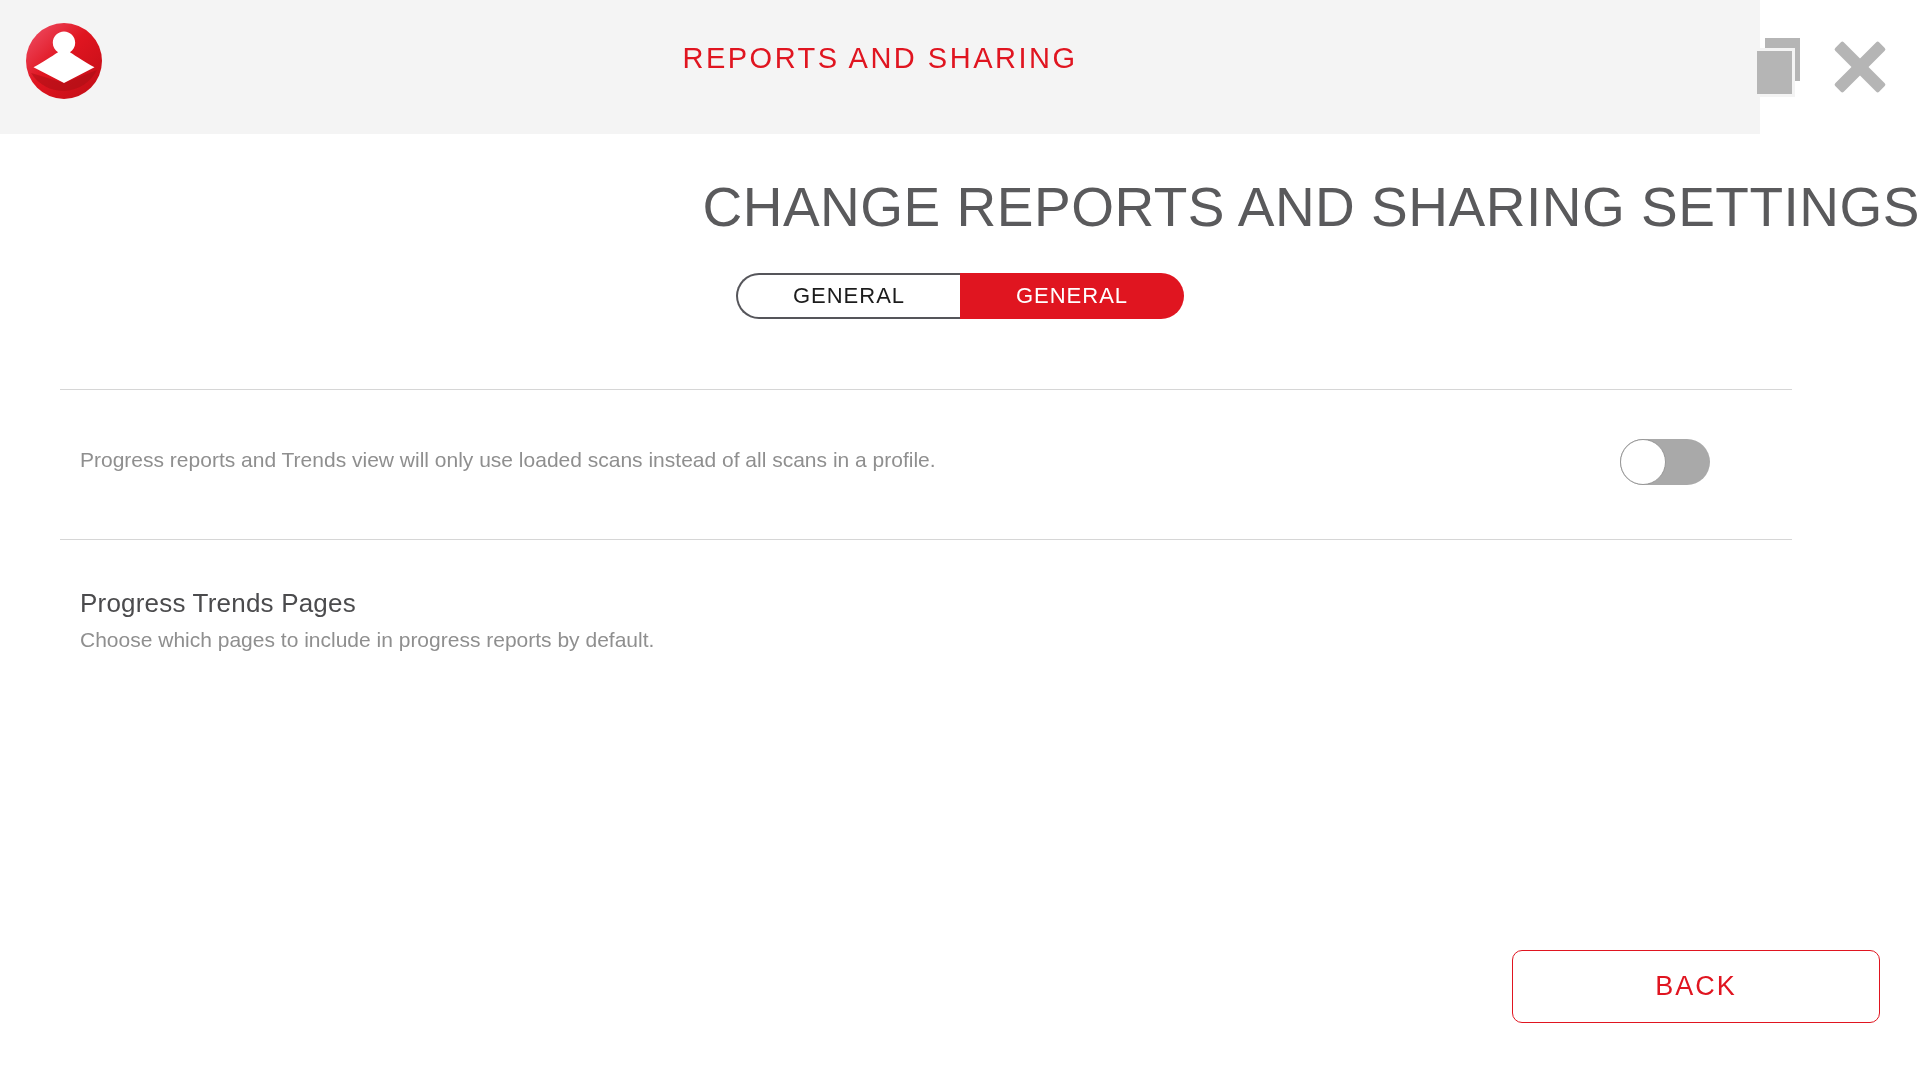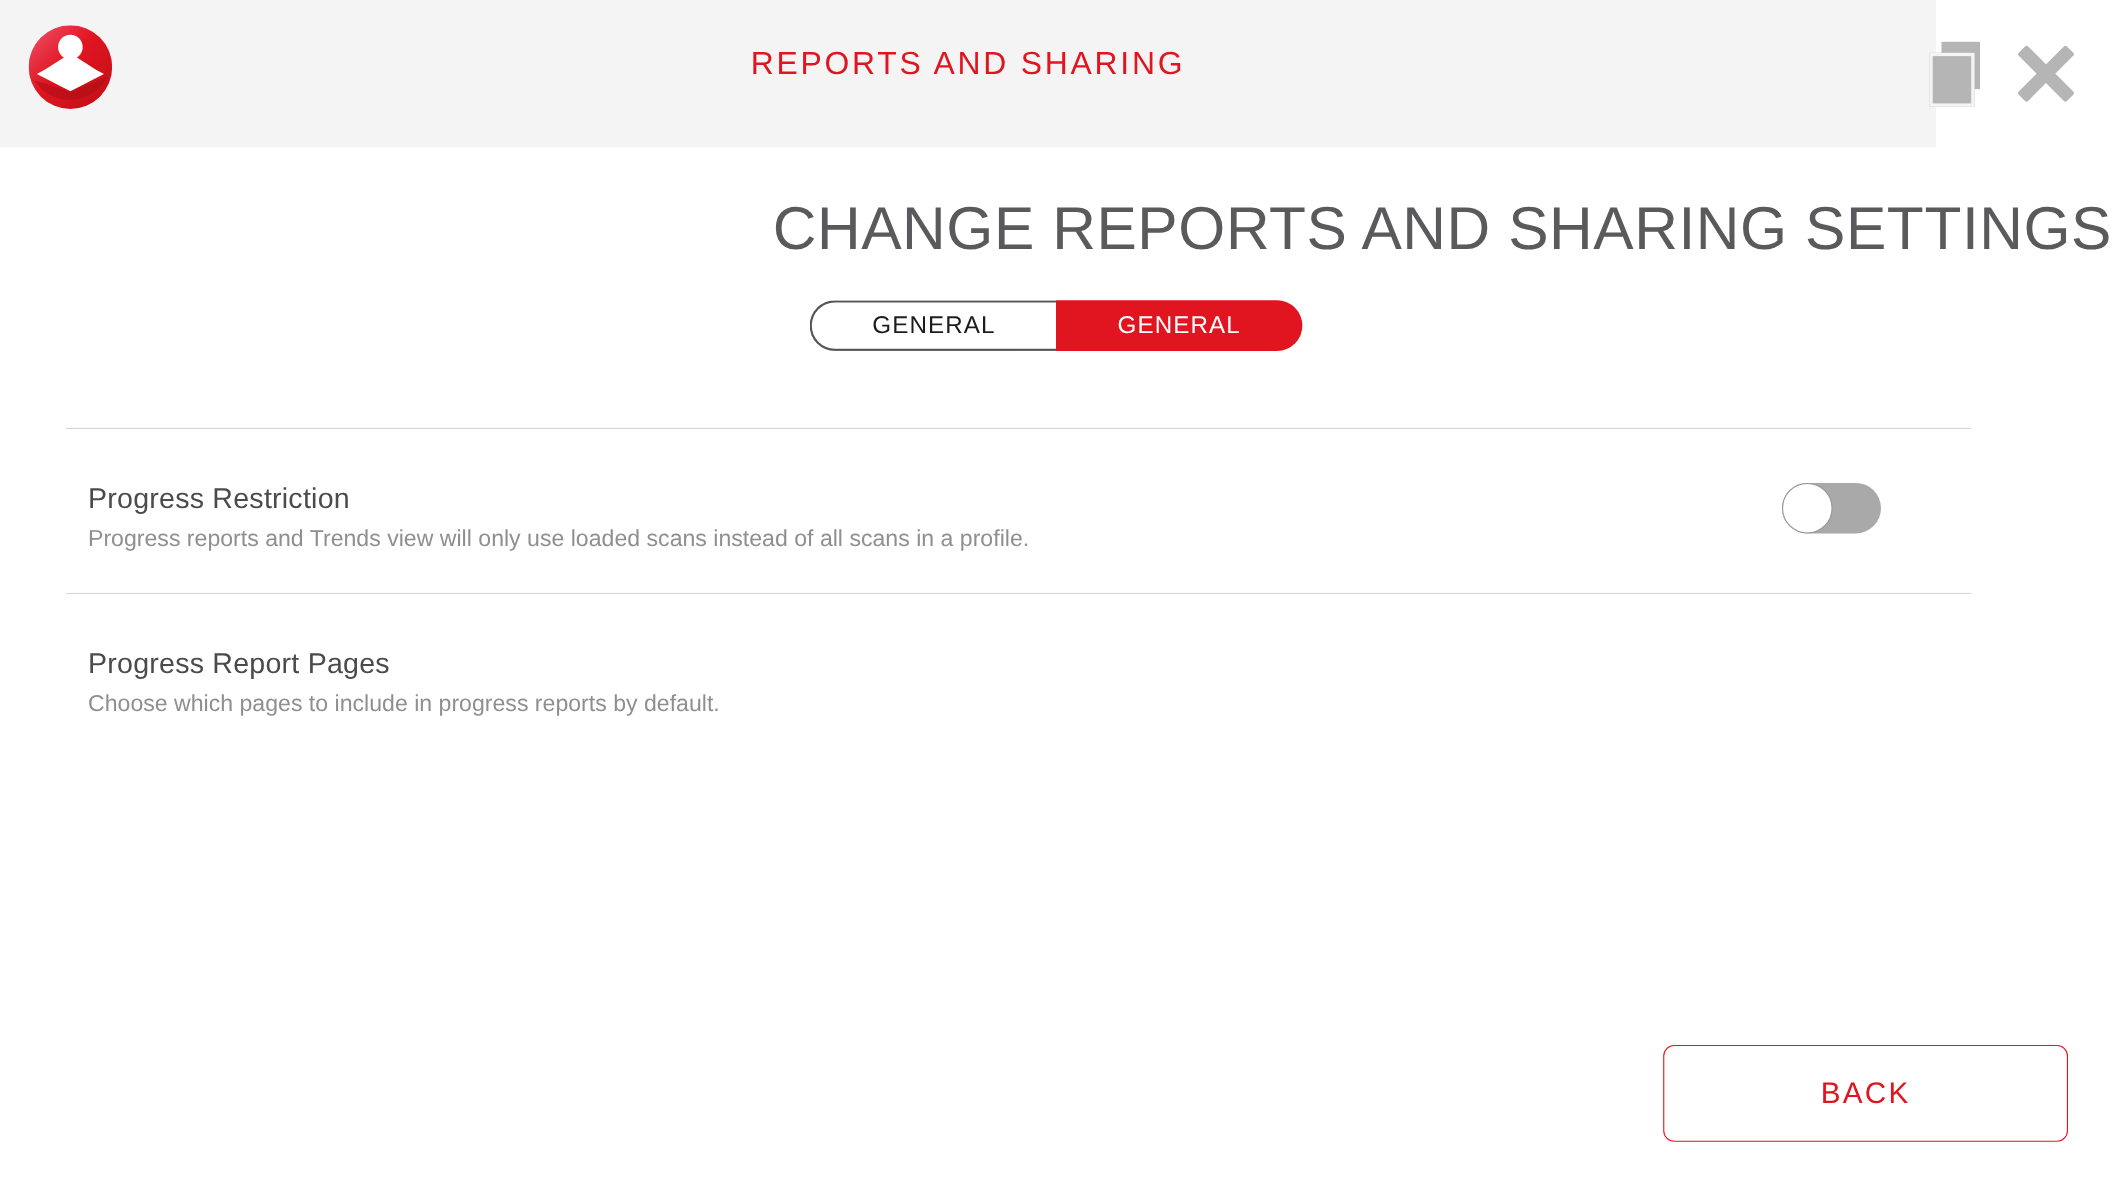--- a/index.html
+++ b/index.html
@@ -129,21 +129,21 @@
   }
   .toggle-knob{
     position:absolute;left:0;top:0;width:46px;height:46px;
     border-radius:50%;
     background:#ffffff;
     border:1px solid #979797;
   }
 
   
   .back-btn{
-    position:absolute;left:1512px;top:950px;width:368px;height:88px;
+    position:absolute;left:1512px;top:950px;width:368px;height:73px;
     background:#ffffff;
     border:1.5px solid var(--accent);
     border-radius:10px;
     color:var(--accent);
     font-family:"Liberation Sans", sans-serif;
     font-size:27px;font-weight:400;letter-spacing:2px;
     cursor:pointer;
   }
 </style>
 </head>
@@ -180,28 +180,27 @@
 <div class="page-heading">CHANGE REPORTS AND SHARING SETTINGS</div>
 
 <div class="segmented">
   <button class="seg-btn general">GENERAL</button>
   <button class="seg-btn advanced">GENERAL</button>
 </div>
 
 <div class="rows">
 
   <div class="row row-1">
-    <div class="row-title">Progress Restriction</div>
     <div class="row-desc">Progress reports and Trends view will only use loaded scans instead of all scans in a profile.</div>
     <button class="toggle" aria-checked="false">
       <span class="toggle-knob"></span>
     </button>
   </div>
 
   <div class="row row-2">
-    <div class="row-title">Progress Report Pages</div>
+    <div class="row-title">Progress Trends Pages</div>
     <div class="row-desc">Choose which pages to include in progress reports by default.</div>
   </div>
 
 
 </div>
 
 <button class="back-btn">BACK</button>
 
 </body></html>

